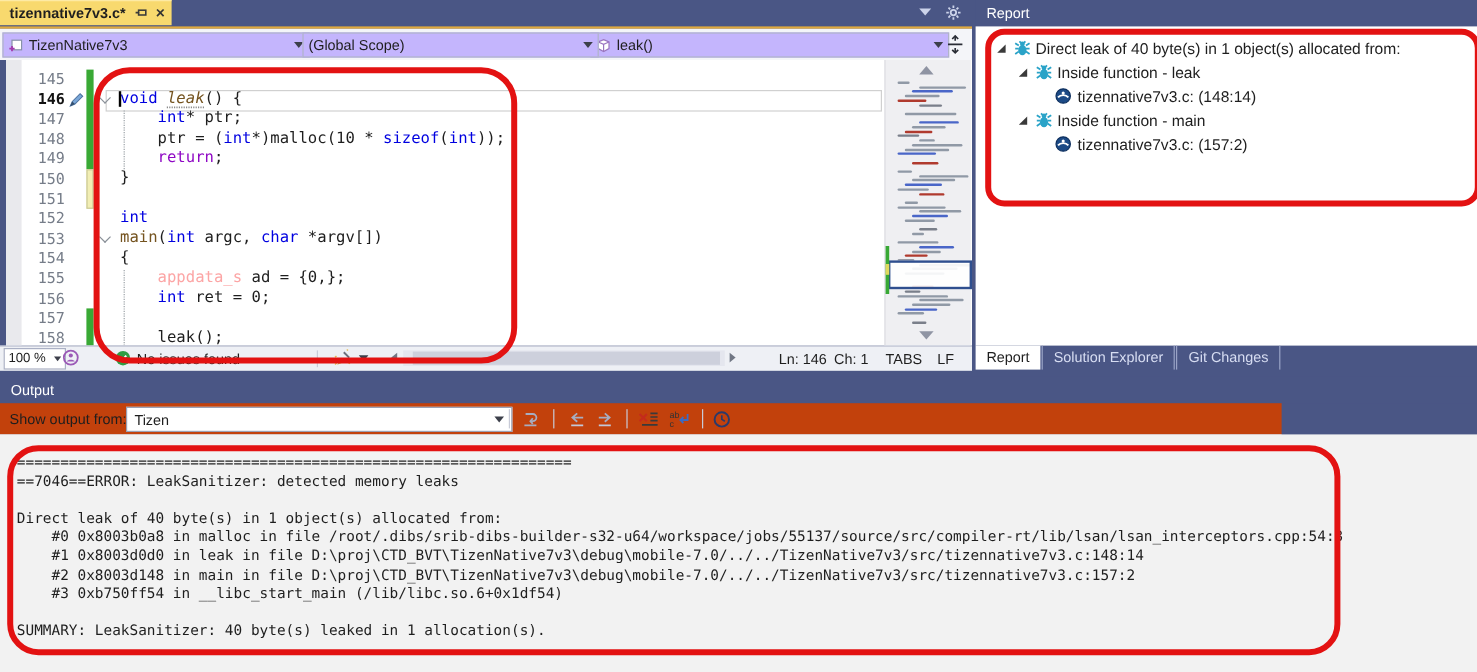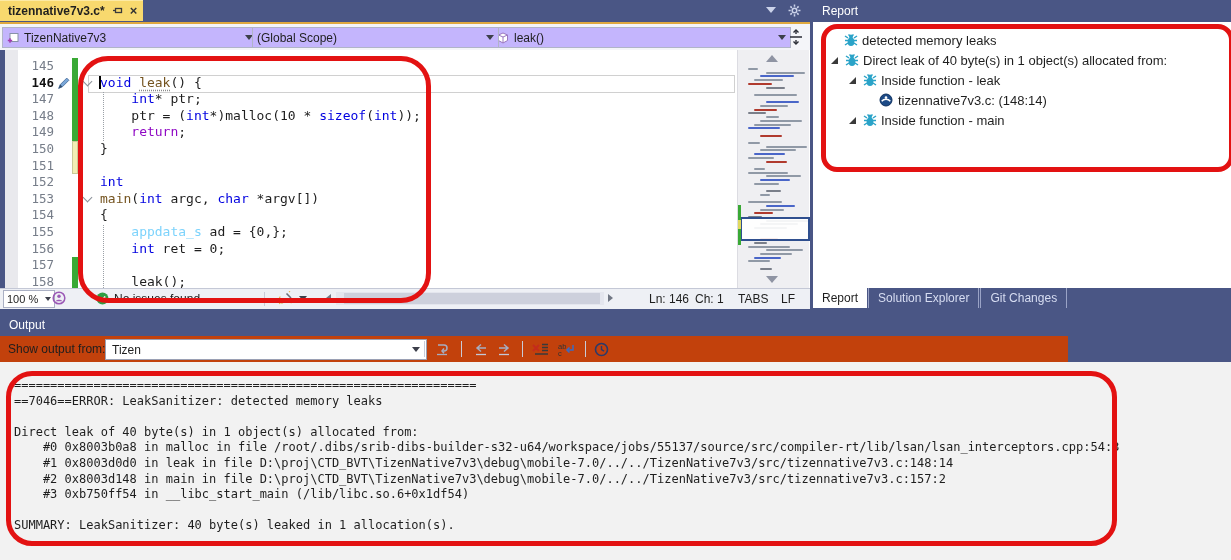--- a/index.html
+++ b/index.html
@@ -21,22 +21,22 @@
   #editor-body{left:0;top:50px;width:810px;height:238px;background:#fff;overflow:hidden;}
   #left-edge{left:0;top:50px;width:5px;height:258px;background:#4a5685;}
   #bp-margin{left:5px;top:50px;width:13px;height:238px;background:#e9e9ed;}
   #gutter-numbers{left:18px;top:58px;width:36px;text-align:right;font-family:"DejaVu Sans Mono",monospace;
                   font-size:12.5px;color:#767d89;}
   .ln-num{height:16.6px;line-height:16.6px;}
   .ln-num.cur{color:#111;font-weight:bold;}
   .chgbar{position:absolute;left:72px;width:6px;}
   #code-lines{left:100px;top:58px;font-family:"DejaVu Sans Mono",monospace;font-size:13px;white-space:pre;}
   .code-line{height:16.6px;line-height:16.6px;}
-  .tk-p{color:#1e1e1e}.tk-k{color:#0000e0}.tk-c{color:#8f08c4}.tk-f{color:#74531f}.tk-t{color:#7dd3fc}
-  .tk-fu{color:#74531f;text-decoration:underline dotted #8a8a8a;text-underline-offset:3px;}
+  .tk-p{color:#1e1e1e}.tk-k{color:#0000e0}.tk-c{color:#8f08c4}.tk-f{color:#74531f}.tk-t{color:#fca5a5}
+  .tk-fu{color:#74531f;text-decoration:underline dotted #8a8a8a;text-underline-offset:3px;font-style:italic;}
   .fold{position:absolute;width:6px;height:6px;border-right:1.5px solid #8a9098;border-bottom:1.5px solid #8a9098;
         transform:rotate(45deg);left:84px;}
   .guide{position:absolute;left:103px;width:1px;border-left:1px dotted #9aa0a6;}
   #cur-line-box{left:88px;top:74.6px;width:645px;height:16px;border:1px solid #d0d0d0;}
   #caret{left:99px;top:76px;width:1.5px;height:13px;background:#000;}
   
   #scroll-map{left:737px;top:50px;width:71px;height:238px;background:#efeff2;border-left:1px solid #dcdce2;}
   .map-stripe{position:absolute;height:2px;border-radius:1px;}
   #map-viewport{position:absolute;left:2px;top:167px;width:66px;height:20px;background:rgba(255,255,255,.9);
                 border:2px solid #2f4f8f;}
@@ -275,32 +275,20 @@
     <span class="st" style="left:695px;">Ch: 1</span>
     <span class="st" style="left:738px;">TABS</span>
     <span class="st" style="left:781px;">LF</span>
   </div>
 
   <div class="abs" id="report-title" style="background: rgb(74, 86, 133);">
     <span>Report</span>
   </div>
   <div class="abs" id="report-body"></div>
   <div class="abs" id="report-tree">
-      <div class="tree-row" style="padding-left: 30px;">
-        <span class="ticon">
-          <svg width="16" height="14" viewBox="0 0 16 14">
-            <g stroke="#2aa3c8" stroke-width="1.5">
-              <path d="M2 3l3 2M2 7.5h3M2 12l3-2M14 3l-3 2M14 7.5h-3M14 12l-3-2M5.5 1.5L7 3M10.5 1.5L9 3"></path>
-            </g>
-            <circle cx="8" cy="3.6" r="2" fill="#2aa3c8"></circle>
-            <ellipse cx="8" cy="8.8" rx="3.4" ry="4.3" fill="#2aa3c8"></ellipse>
-          </svg>
-        </span>
-        <span>detected memory leaks</span>
-      </div>
       <div class="tree-row" style="padding-left: 18px;">
         <span class="tri"></span>
         <span class="ticon">
           <svg width="16" height="14" viewBox="0 0 16 14">
             <g stroke="#2aa3c8" stroke-width="1.5">
               <path d="M2 3l3 2M2 7.5h3M2 12l3-2M14 3l-3 2M14 7.5h-3M14 12l-3-2M5.5 1.5L7 3M10.5 1.5L9 3"></path>
             </g>
             <circle cx="8" cy="3.6" r="2" fill="#2aa3c8"></circle>
             <ellipse cx="8" cy="8.8" rx="3.4" ry="4.3" fill="#2aa3c8"></ellipse>
           </svg>
@@ -336,20 +324,30 @@
           <svg width="16" height="14" viewBox="0 0 16 14">
             <g stroke="#2aa3c8" stroke-width="1.5">
               <path d="M2 3l3 2M2 7.5h3M2 12l3-2M14 3l-3 2M14 7.5h-3M14 12l-3-2M5.5 1.5L7 3M10.5 1.5L9 3"></path>
             </g>
             <circle cx="8" cy="3.6" r="2" fill="#2aa3c8"></circle>
             <ellipse cx="8" cy="8.8" rx="3.4" ry="4.3" fill="#2aa3c8"></ellipse>
           </svg>
         </span>
         <span>Inside function - main</span>
       </div>
+      <div class="tree-row" style="padding-left: 66px;">
+        <span class="ticon">
+          <svg width="14" height="14" viewBox="0 0 14 14">
+            <circle cx="7" cy="7" r="6" fill="#1c4a86" stroke="#0d2f5e"></circle>
+            <path d="M2.7 8.2c2.1-2.6 6.5-2.6 8.6 0" stroke="#fff" stroke-width="1.5" fill="none"></path>
+            <circle cx="7" cy="4.6" r="1.3" fill="#fff"></circle>
+          </svg>
+        </span>
+        <span>tizennative7v3.c: (157:2)</span>
+      </div>
     </div>
 
   <div class="abs" id="panel-tabs">
       <div class="ptab active">Report</div>
       <div class="ptab">Solution Explorer</div>
       <div class="ptab">Git Changes</div>
     </div>
 
   <div class="abs" id="out-title" style="background: rgb(74, 86, 133);">
     <span>Output</span>

